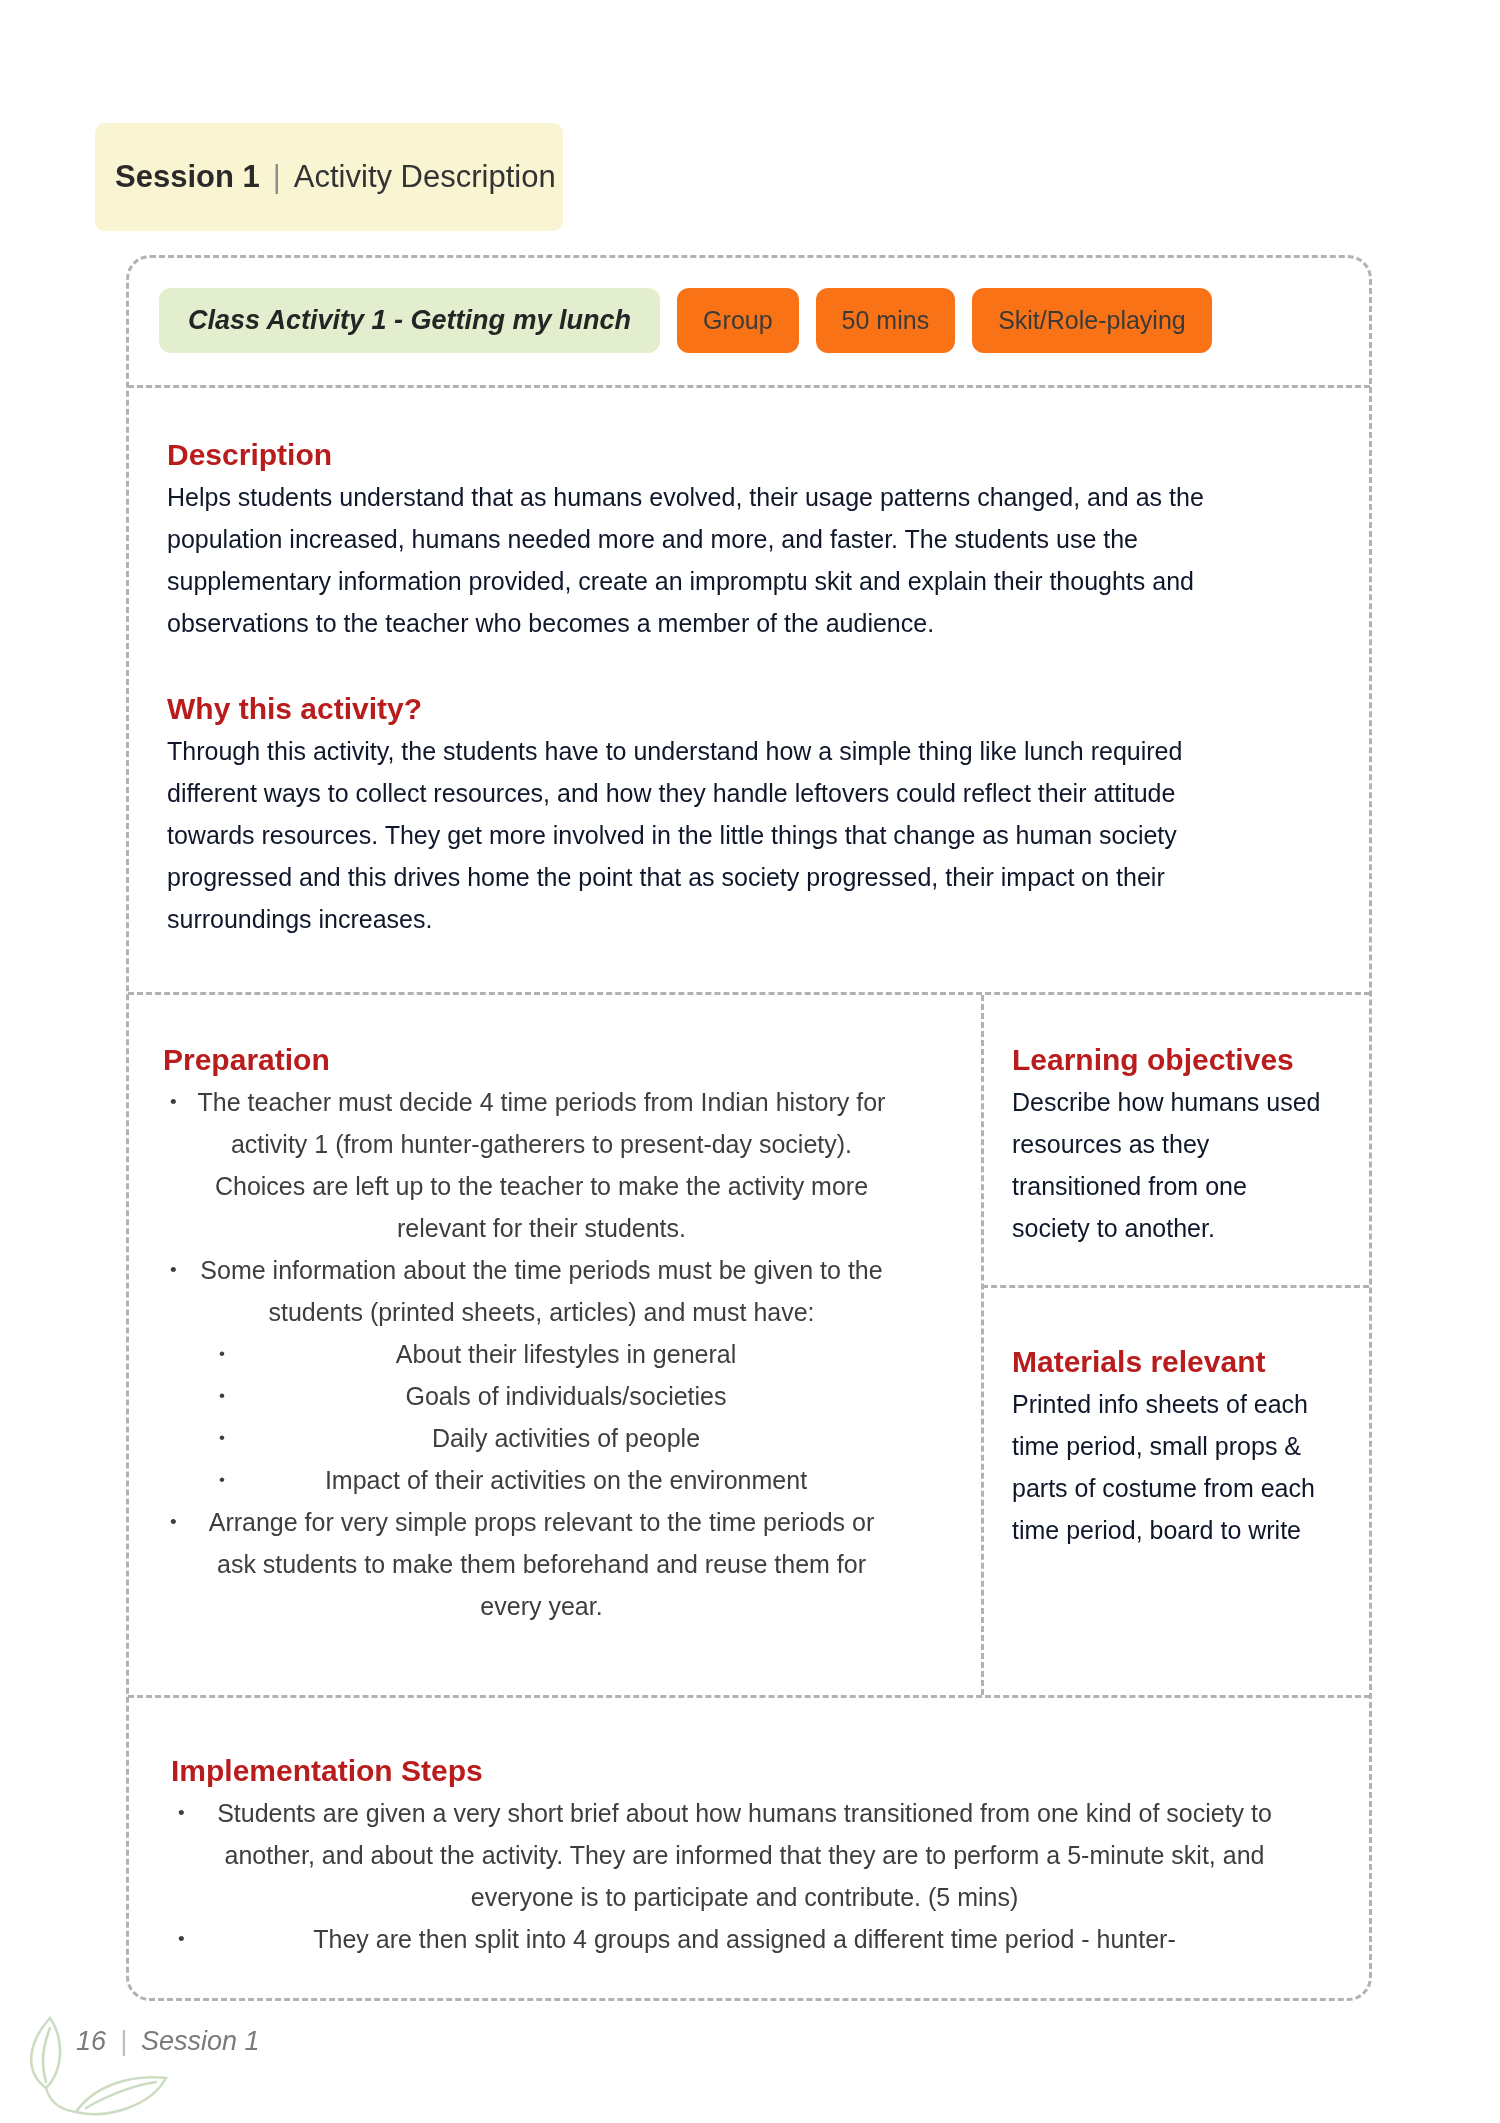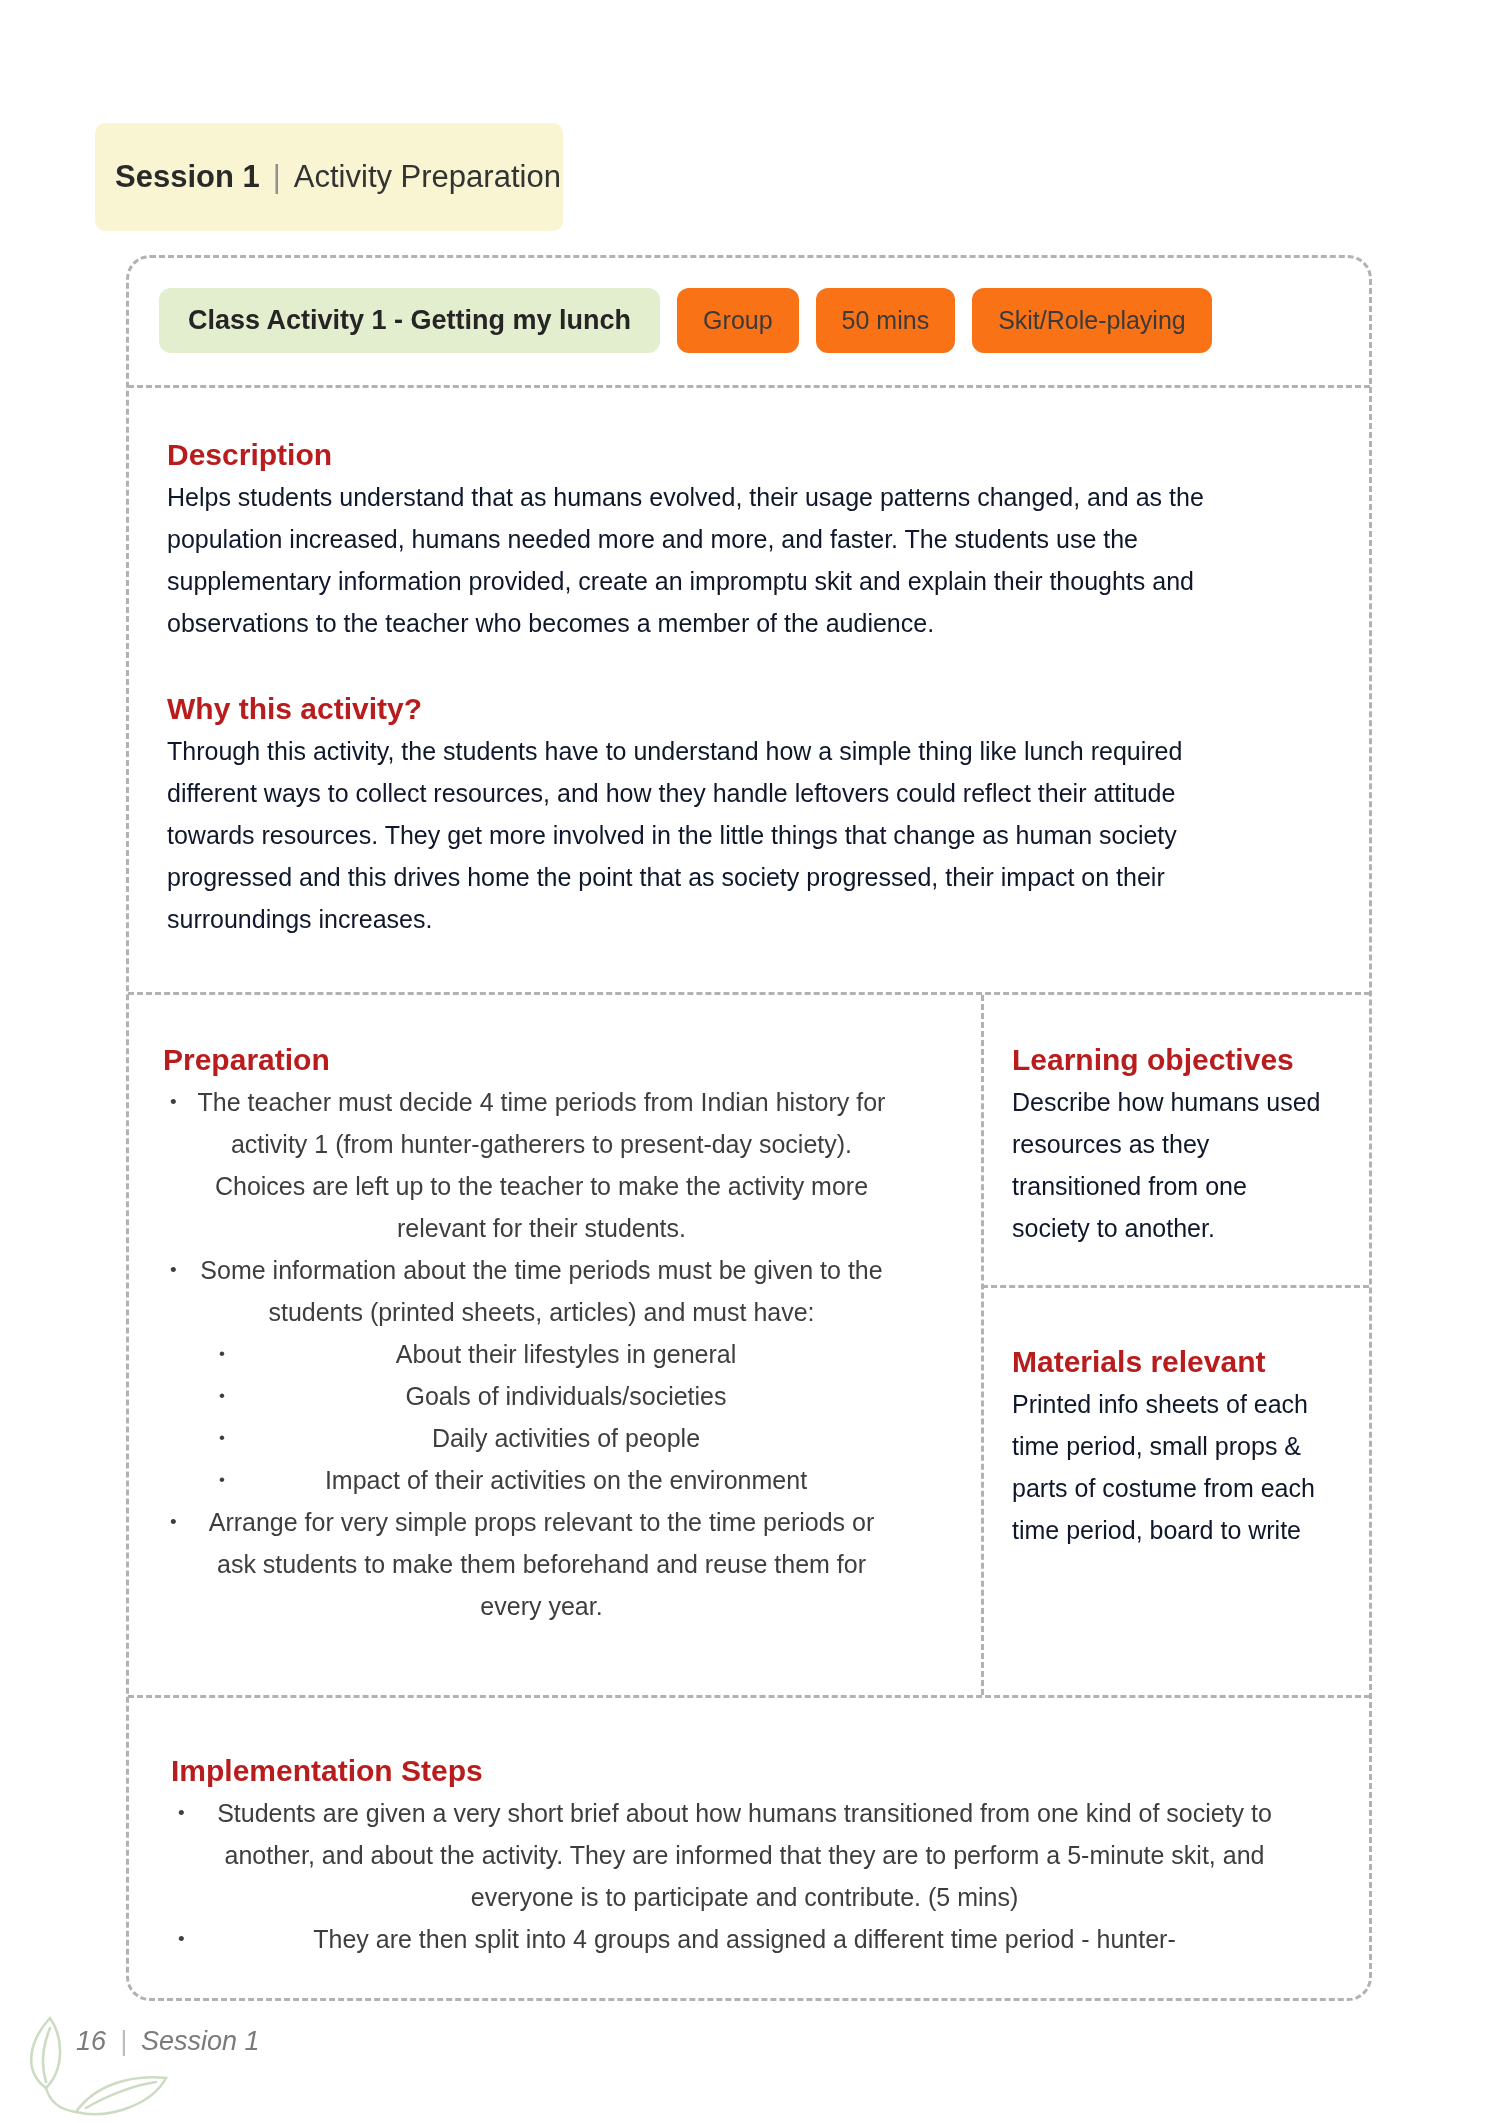--- a/index.html
+++ b/index.html
@@ -32,21 +32,21 @@
   .hdiv { position: absolute; left: -1px; right: -1px; height: 0; border-top: 3px dashed #b2b2b2; }
   .hdiv1 { top: 127px; }
   .hdiv2 { top: 734px; }
   .hdiv3 { top: 1437px; }
   .vdiv  { position: absolute; left: 852px; top: 737px; height: 700px; width: 0; border-left: 3px dashed #b2b2b2; }
   .hdiv-right { position: absolute; left: 853px; right: 0; top: 1027px; height: 0; border-top: 3px dashed #b2b2b2; }
 
   
   .pills { position: absolute; top: 30px; left: 30px; display: flex; gap: 17px; align-items: center; }
   .pill { height: 65px; border-radius: 12px; display: flex; align-items: center; white-space: nowrap; }
-  .pill-green { background: #e2eecd; font-weight: bold; font-size: 27px; padding: 0 29px; color: #252525; }
+  .pill-green { background: #e2eecd; font-weight: bold; font-size: 27px; padding: 0 29px; color: #252525; font-style: italic; }
   .pill-gray  { background: #f97316; font-size: 25px; padding: 0 26px; color: #3a3a3a; }
 
   
   .section { position: absolute; left: 0; right: 0; }
   .h { font-size: 30px; line-height: 42px; font-weight: bold; color: #b91c1c; }
   .body { font-size: 25px; line-height: 42px; color: #0f172a; }
 
   .sec-desc { top: 130px; height: 604px; padding: 46px 60px 0 38px; overflow: hidden; }
   .sec-desc .body { max-width: 1090px; }
   .why-block { margin-top: 44px; }
@@ -81,21 +81,21 @@
   }
   .footer .f-sep { color: #bdbdbd; font-weight: normal; }
   .leaf { position: absolute; left: 6px; top: 2012px; }
 </style>
 </head>
 <body>
 
 <div class="banner">
   <span class="b-bold">Session 1</span>
   <span class="b-sep">|</span>
-  <span class="b-reg">Activity Preparation</span>
+  <span class="b-reg">Activity Description</span>
 </div>
 
 <div class="card">
 
   <div class="pills">
     <div class="pill pill-green">Class Activity 1 - Getting my lunch</div>
     <div class="pill pill-gray">Group</div>
     <div class="pill pill-gray">50 mins</div>
     <div class="pill pill-gray">Skit/Role-playing</div>
   </div>

